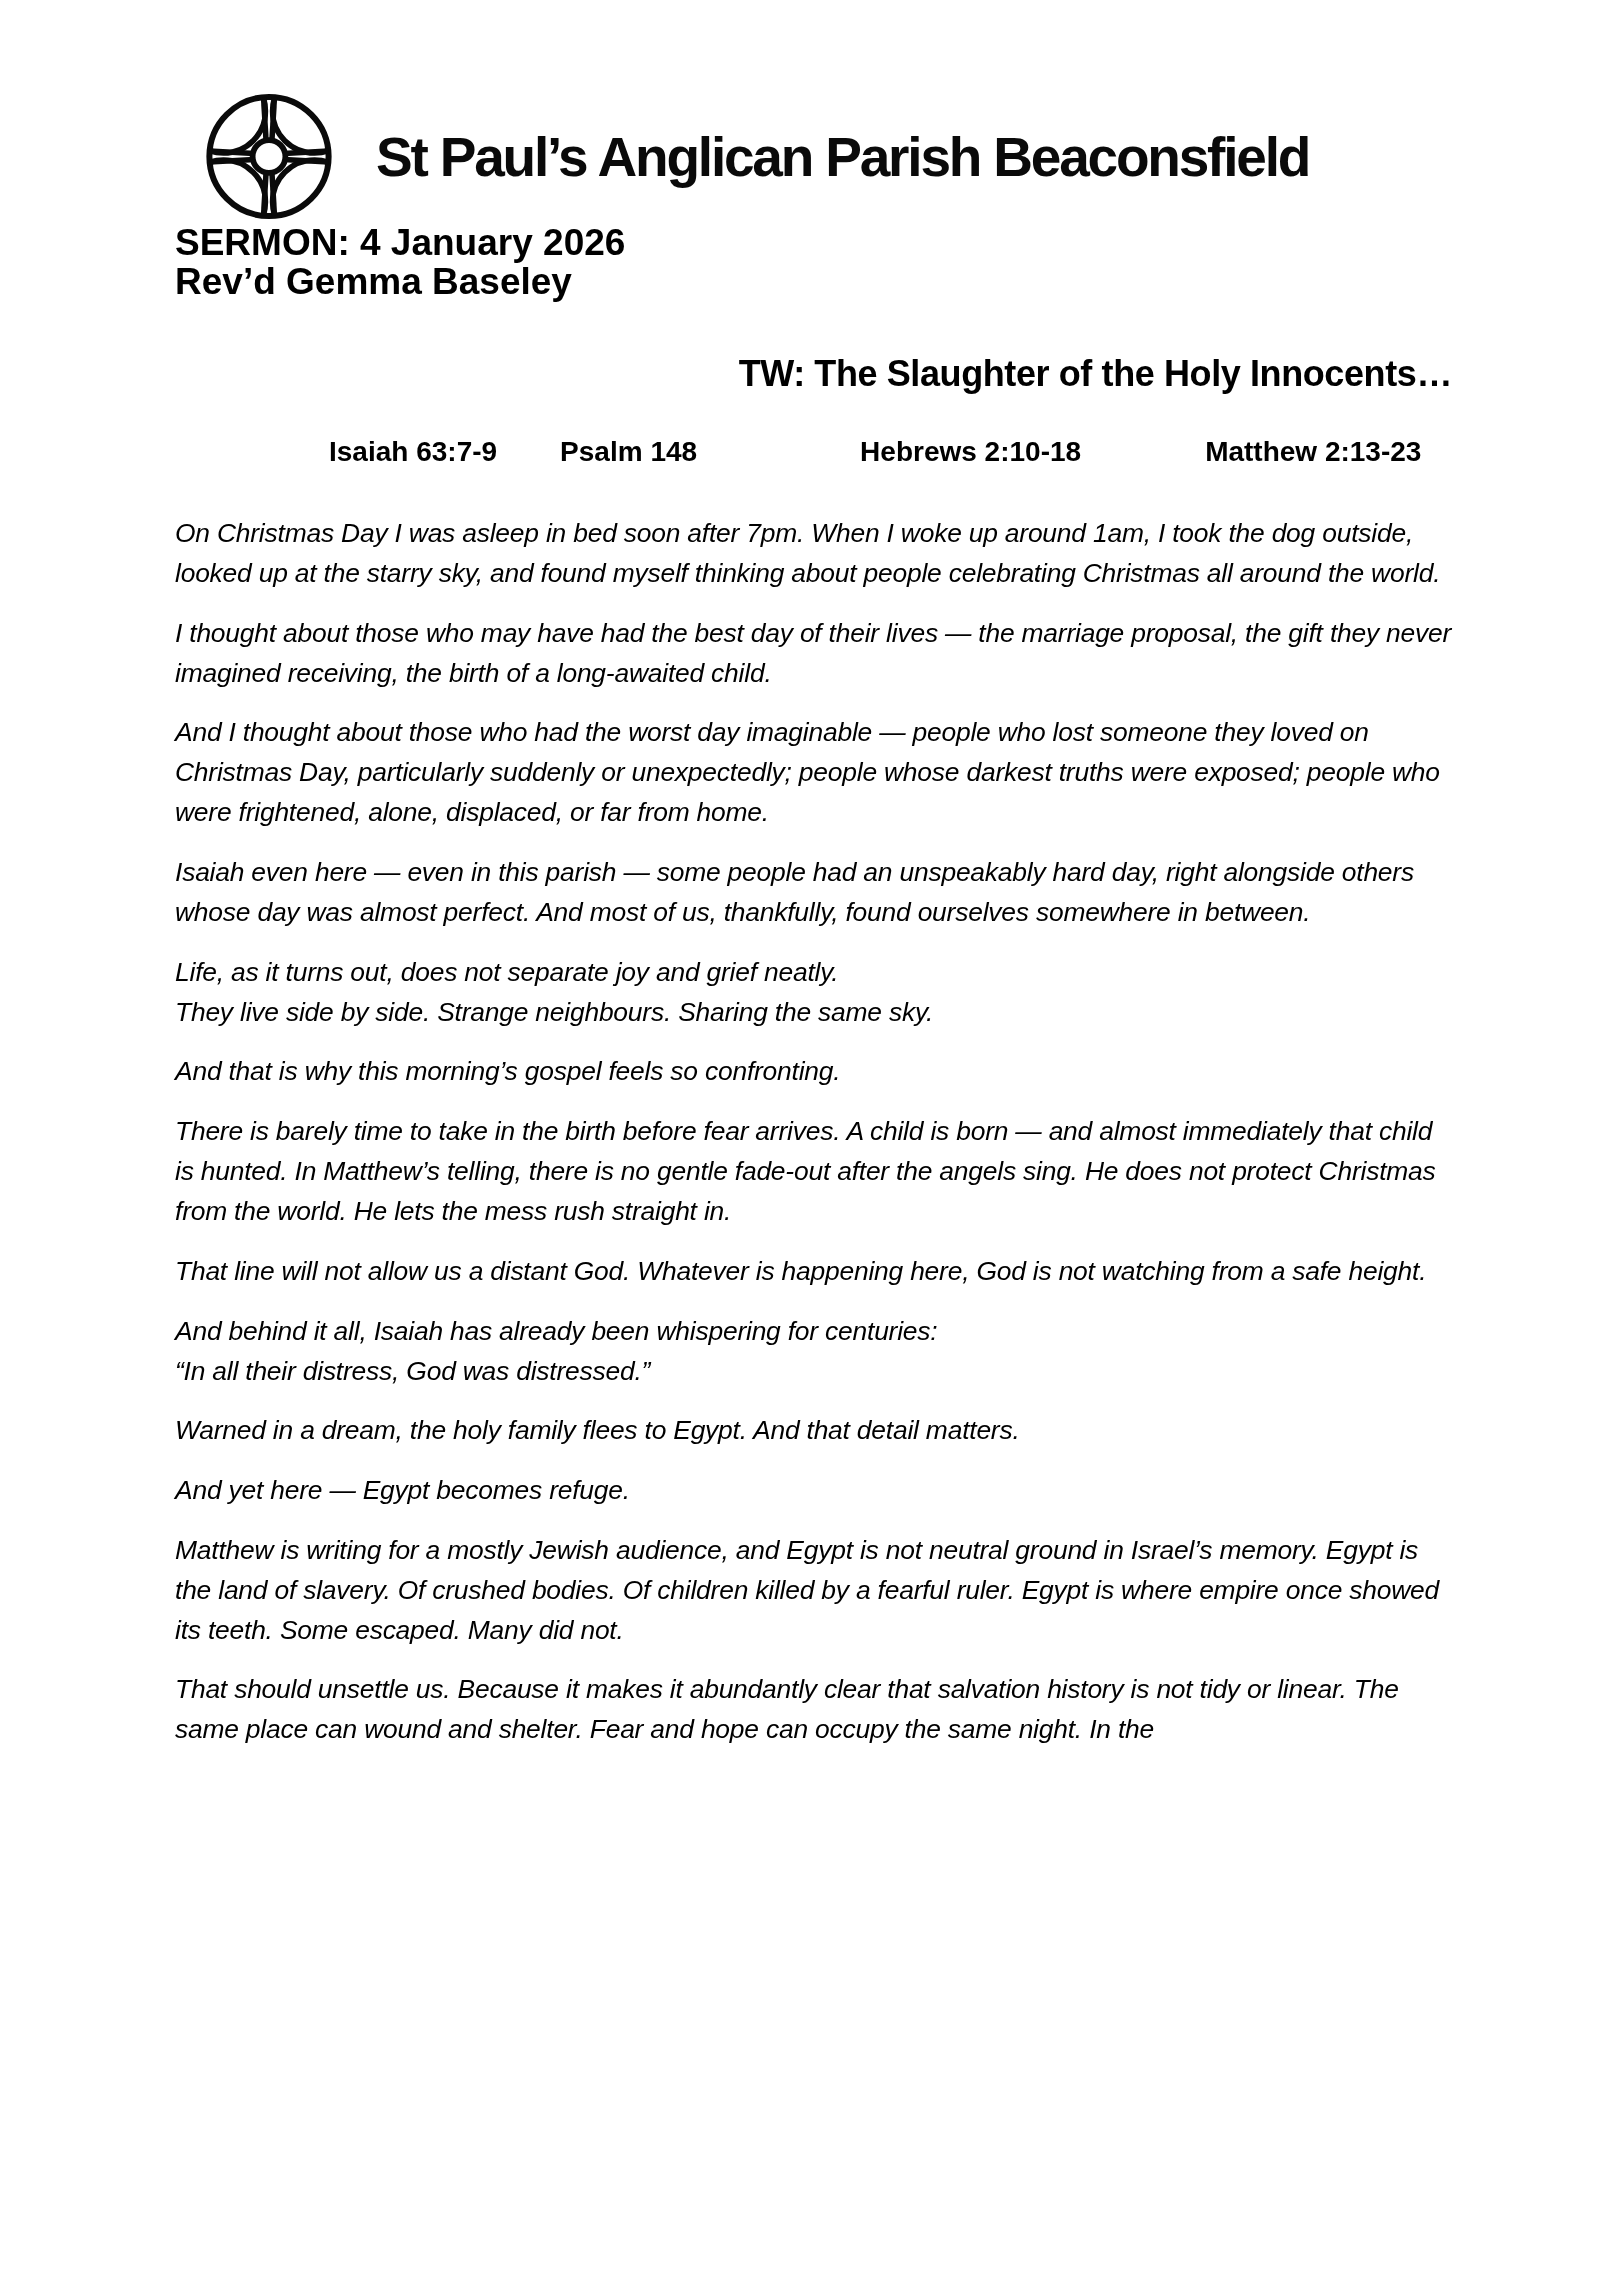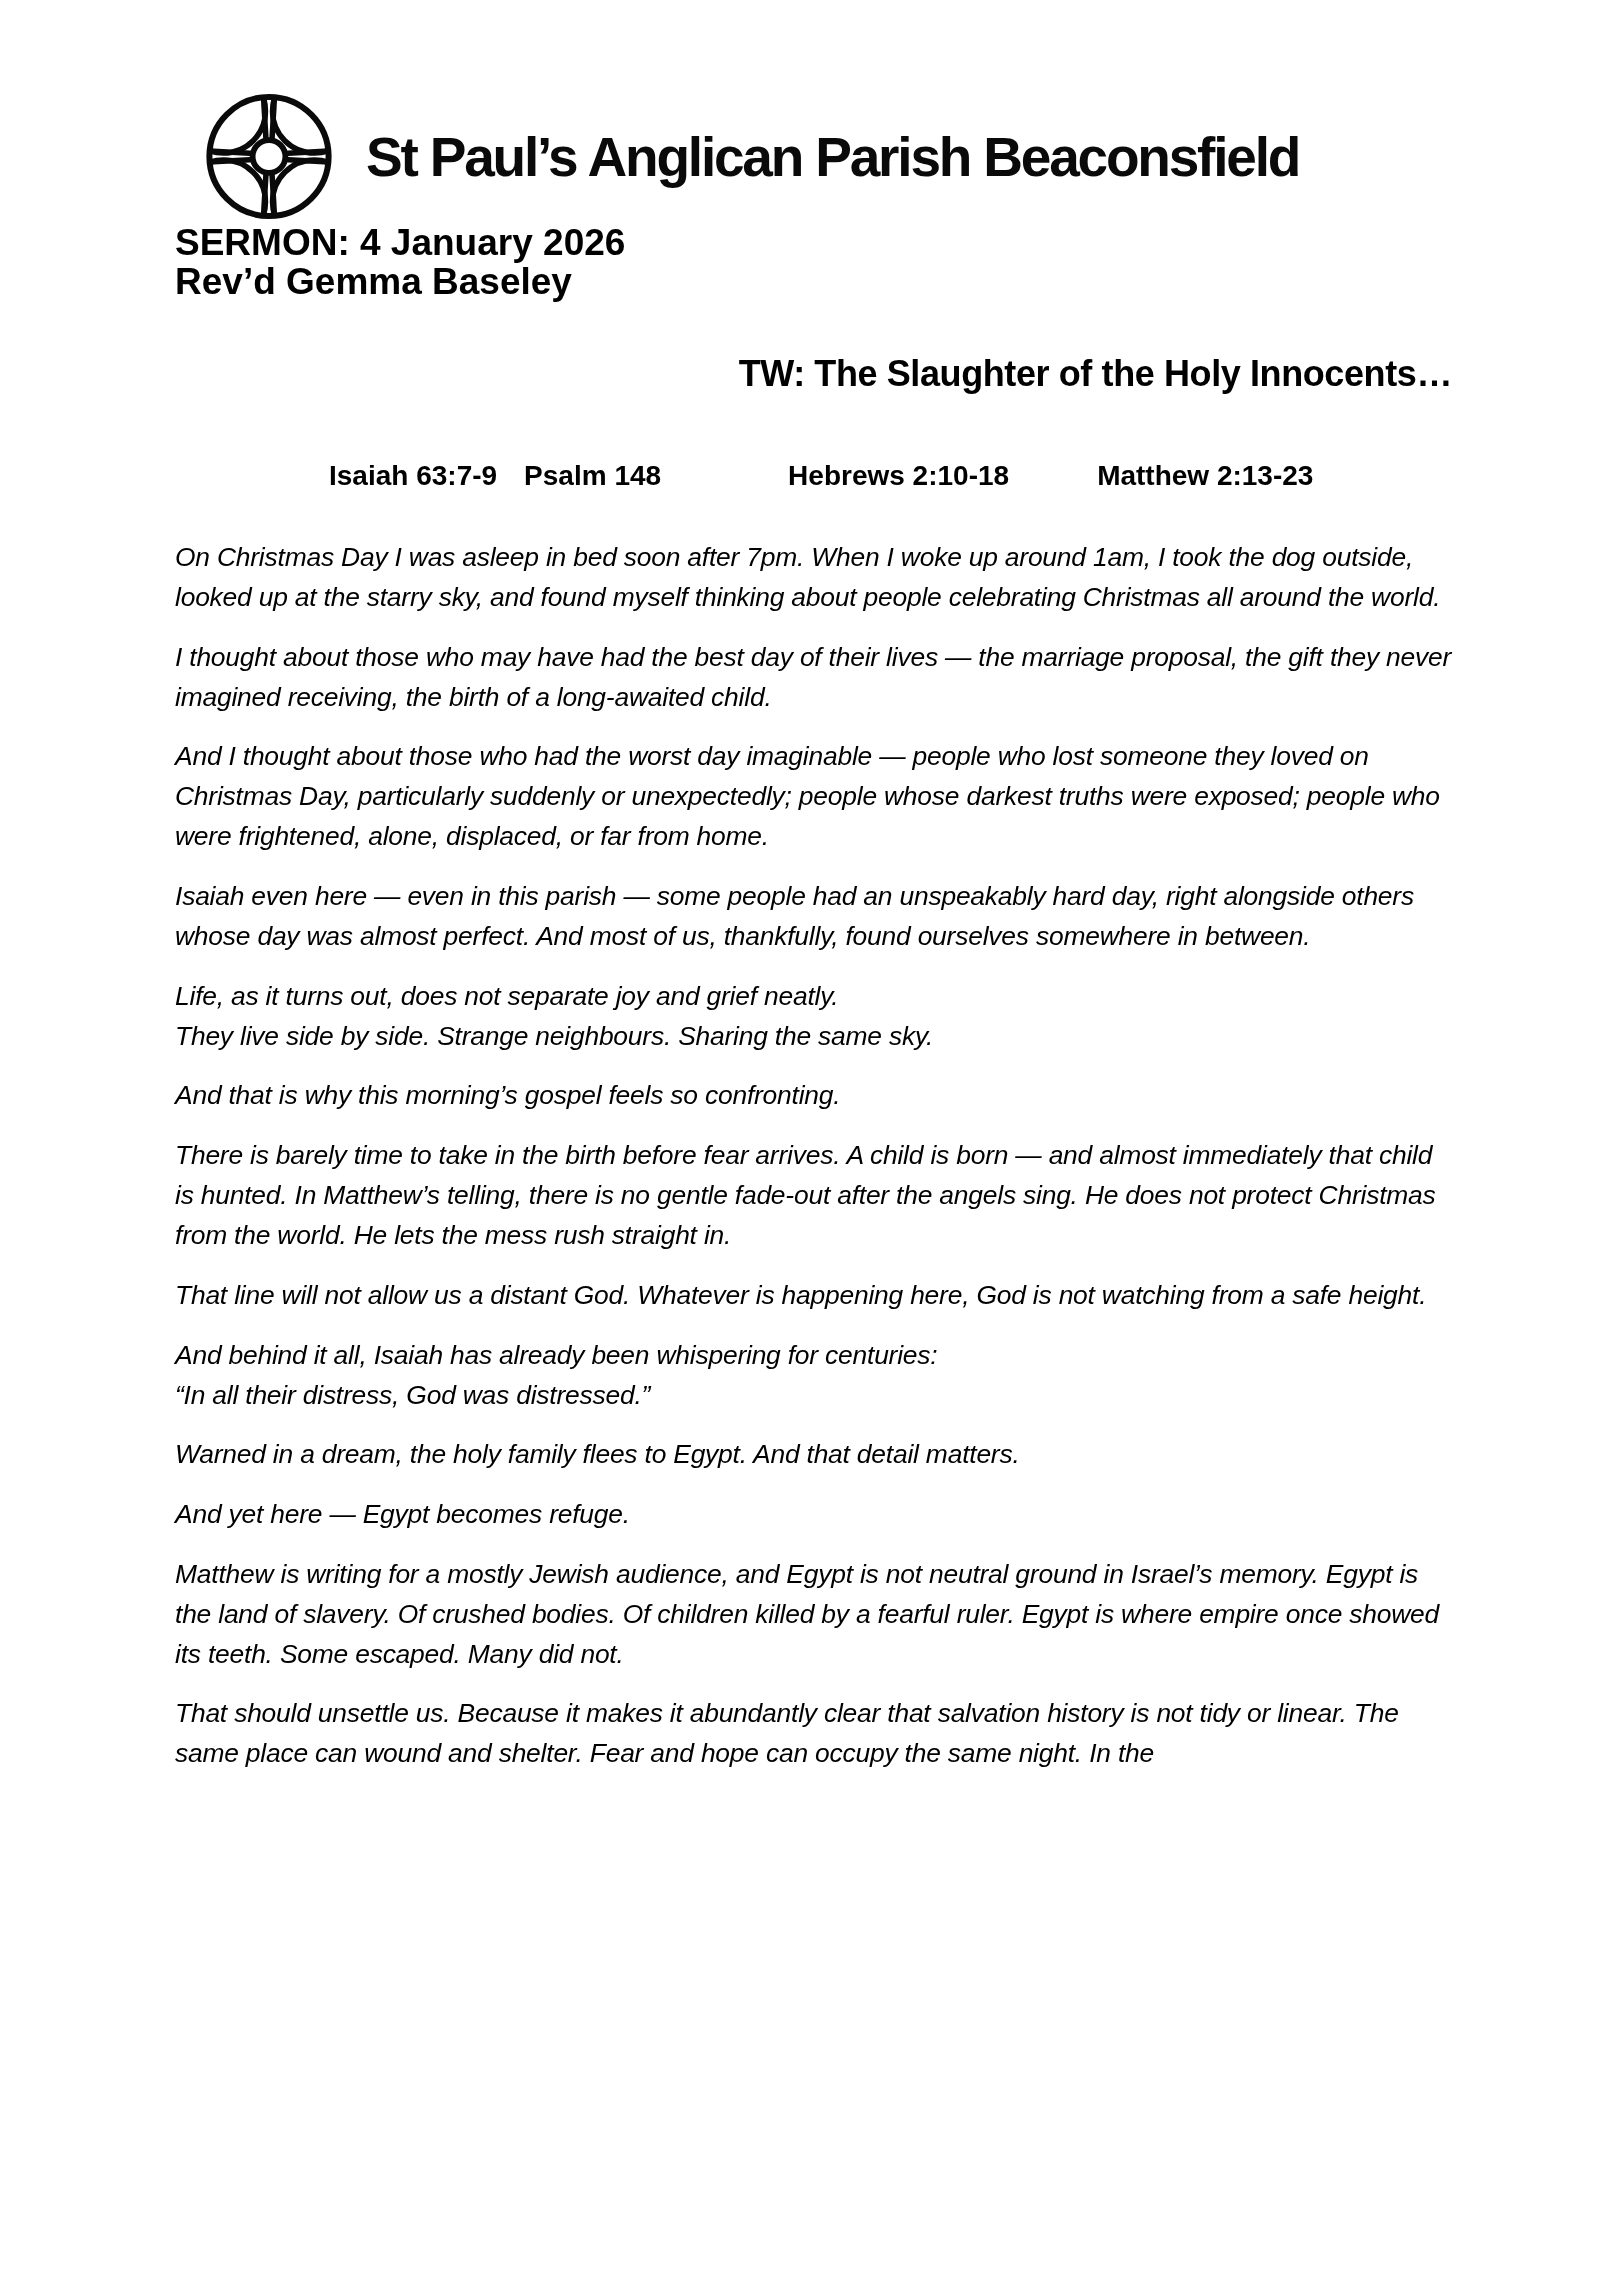--- a/index.html
+++ b/index.html
@@ -11,21 +11,21 @@
     background: #ffffff;
     box-sizing: border-box;
     padding: 90px 170px 54px 175px;
     color: #000;
     font-family: "Liberation Sans", sans-serif;
   }
   
   .masthead {
     display: flex;
     align-items: center;
-    gap: 30px;
+    gap: 40px;
     padding-left: 27px;
     height: 133px;
   }
   .logo { width: 134px; height: 131px; flex: 0 0 auto; }
   .logo svg { width: 100%; height: 100%; display: block; }
   .org-name {
     margin: 0;
     font-size: 55px;
     font-weight: 700;
     letter-spacing: -2.2px;
@@ -41,25 +41,26 @@
   
   .title {
     margin: 52px 0 0 0;
     text-align: right;
     font-size: 36px;
     font-weight: 700;
     letter-spacing: -0.4px;
   }
   
   .readings {
-    margin-top: 65px;
+    margin-top: 41px;
     padding-left: 154px;
     font-size: 28px;
     font-weight: 700;
     display: flex;
+    gap: 36px;
   }
   .readings span:nth-child(2) { margin-left: 27px; }
   .readings span:nth-child(3) { margin-left: 127px; }
   .readings span:nth-child(4) { margin-left: 88px; }
   
   .body {
     margin-top: 45px;
     font-size: 26.4px;
     font-style: italic;
     line-height: 40px;

